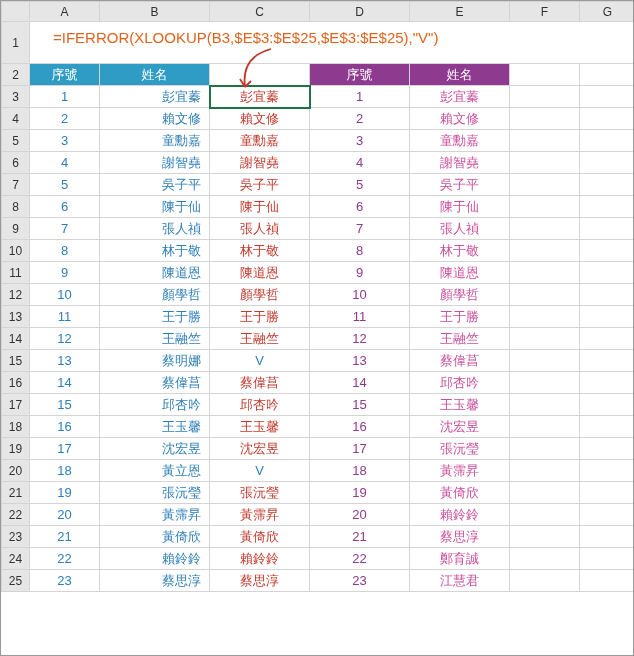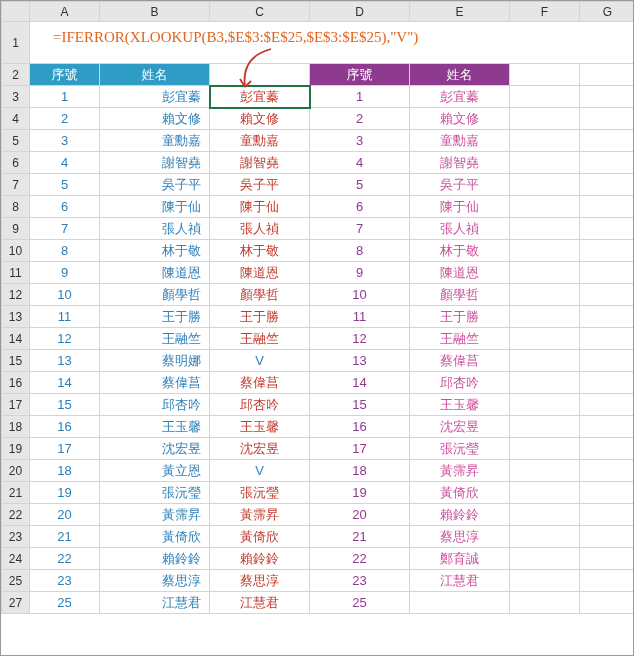--- a/index.html
+++ b/index.html
@@ -10,21 +10,21 @@
 .colhead { background: #e6e6e6; color: #333; font-weight: normal; height: 20px; font-size: 12px; }
 .tall { height: 42px; }
 .hdr-blue { background: #2e9cc4; color: #fff; font-weight: normal; }
 .hdr-purple { background: #8e3a8e; color: #fff; font-weight: normal; }
 .b-num { color: #2e7fb8; text-align: center; }
 .b-name { color: #2e7fb8; text-align: right; padding-right: 8px; }
 .c-red { color: #c0392b; text-align: center; }
 .c-blue { color: #2e7fb8; text-align: center; }
 .d-num { color: #8e3a8e; text-align: center; }
 .e-name { color: #c94f9b; text-align: center; }
-.formula { color: #e0641e; font-size: 15px; text-align: center; padding-left: 6px; position: absolute; top: 28px; left: 46px; font-family: Liberation Serif, serif; z-index: 2; }
+.formula { color: #e0641e; font-size: 15px; text-align: center; padding-left: 6px; position: absolute; top: 28px; left: 46px; font-family: Liberation Sans, sans-serif; z-index: 2; }
 .selected { outline: 2px solid #217346; outline-offset: -1px; }
 svg.arrow { position: absolute; top: 46px; left: 230px; z-index: 3; pointer-events: none; }
 </style>
 </head>
 <body>
 
 <div class="formula">=IFERROR(XLOOKUP(B3,$E$3:$E$25,$E$3:$E$25),"V")</div>
 
 <svg class="arrow" width="60" height="50">
   <path d="M 40 2 Q 10 10 14 40" stroke="#c0392b" stroke-width="1.8" fill="none"></path>
@@ -292,24 +292,14 @@
       <tr>
         <th class="rowhead">25</th>
         <td class="b-num">23</td>
         <td class="b-name">蔡思淳</td>
         <td class="c-red">蔡思淳</td>
         <td class="d-num">23</td>
         <td class="e-name">江慧君</td>
         <td></td>
         <td></td>
       </tr>
-      <tr>
-        <th class="rowhead">27</th>
-        <td class="b-num">25</td>
-        <td class="b-name">江慧君</td>
-        <td class="c-red">江慧君</td>
-        <td class="d-num">25</td>
-        <td class="e-name"></td>
-        <td></td>
-        <td></td>
-      </tr>
     </tbody>
 </table>
 
 </body></html>

